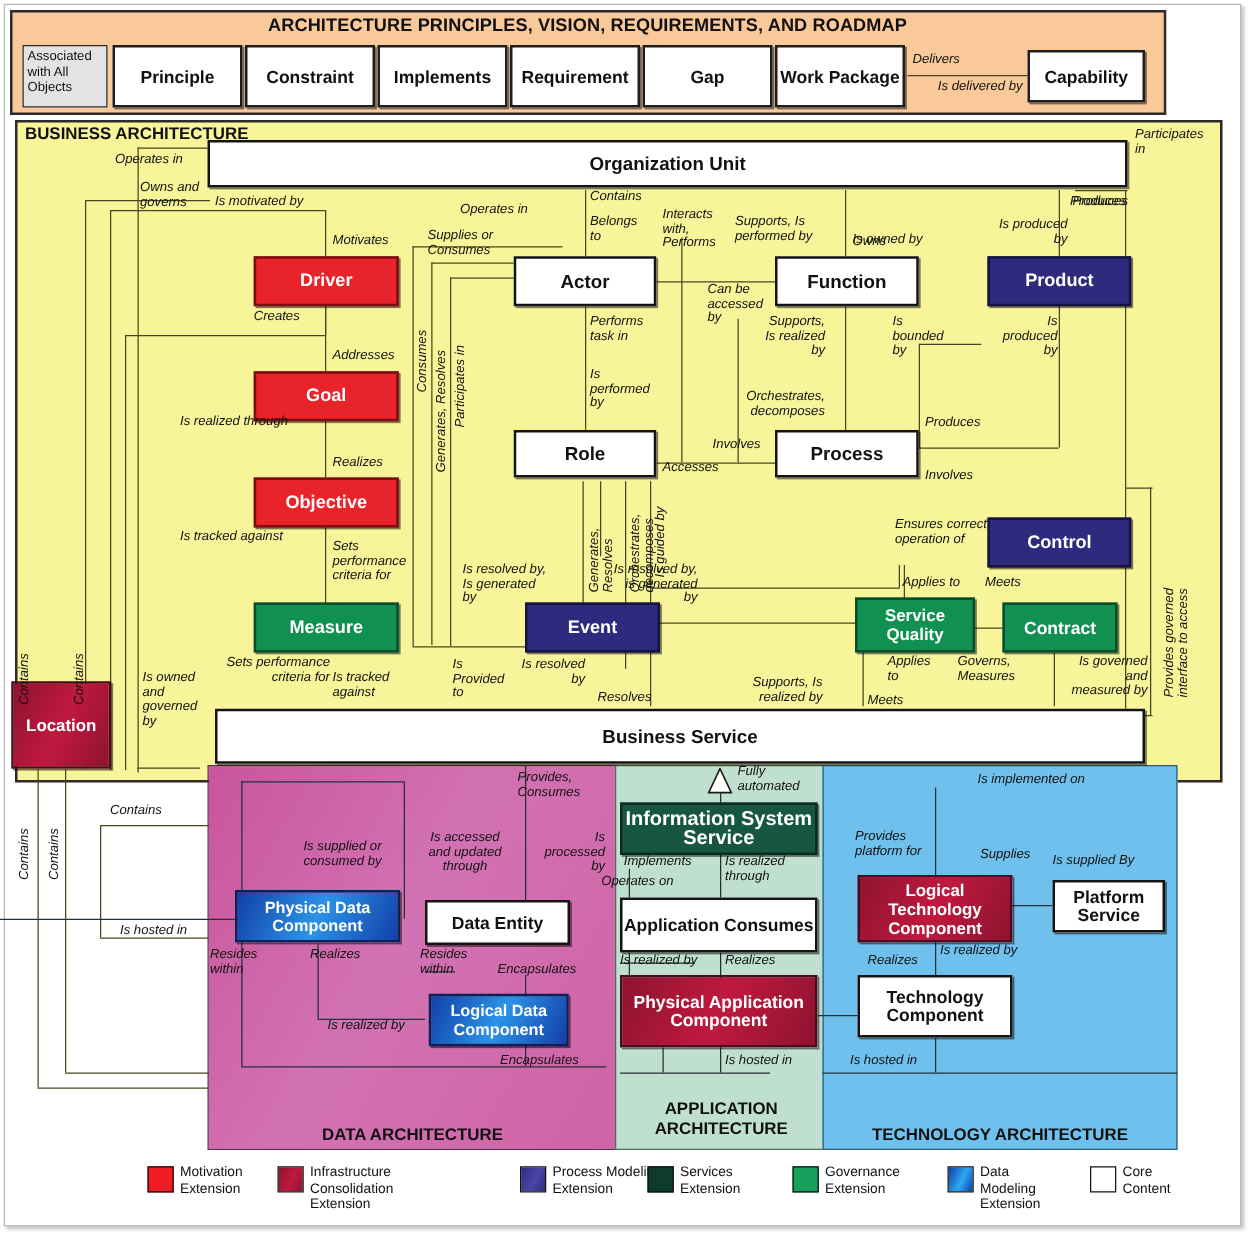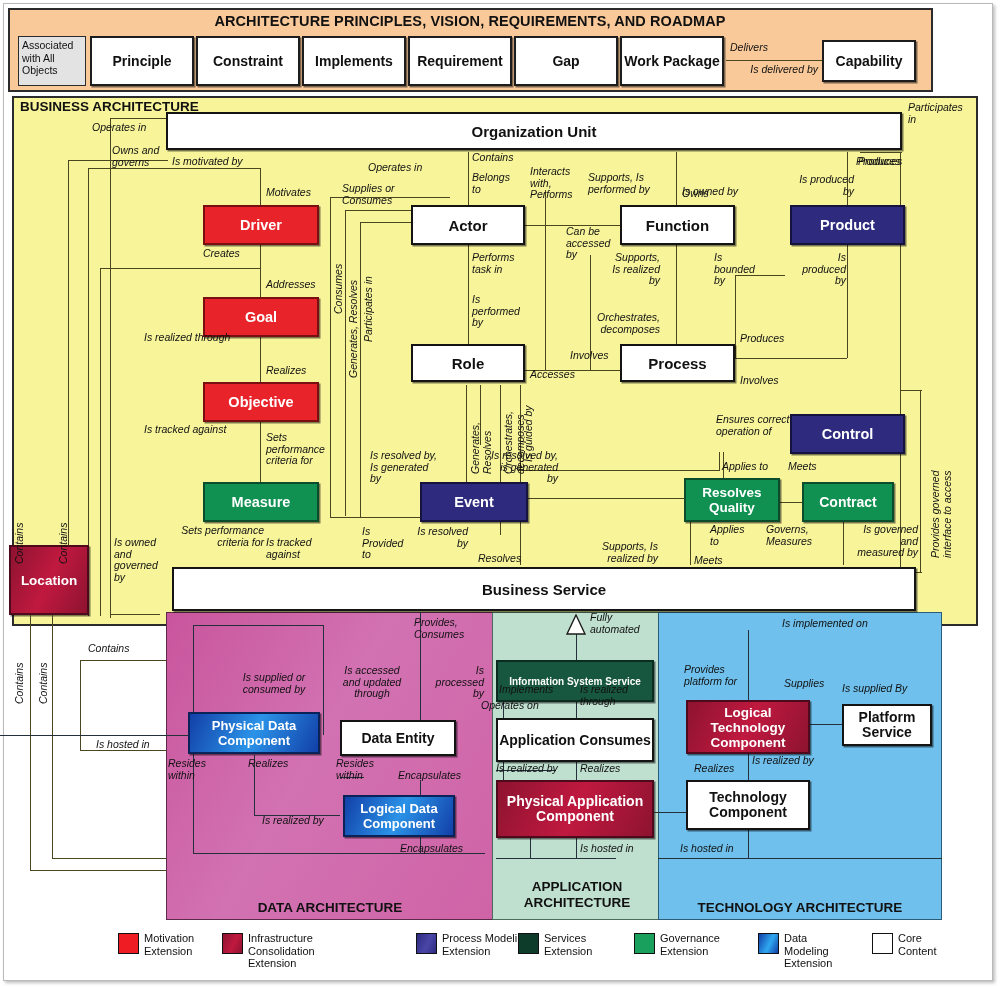--- a/index.html
+++ b/index.html
@@ -160,21 +160,21 @@
   <div class="abs ent ent-governance" style="left:203px;top:482px;width:116px;height:40px;font-size:14.5px;">Measure</div>
   <div class="abs ent ent-infra" style="left:9px;top:545px;width:80px;height:70px;font-size:13.5px;">Location</div>
 
   <div class="abs ent ent-core" style="left:411px;top:205px;width:114px;height:40px;font-size:15px;">Actor</div>
   <div class="abs ent ent-core" style="left:411px;top:344px;width:114px;height:38px;font-size:15px;">Role</div>
   <div class="abs ent ent-core" style="left:620px;top:205px;width:115px;height:40px;font-size:15px;">Function</div>
   <div class="abs ent ent-core" style="left:620px;top:344px;width:115px;height:38px;font-size:15px;">Process</div>
   <div class="abs ent ent-process" style="left:420px;top:482px;width:108px;height:40px;font-size:14.5px;">Event</div>
   <div class="abs ent ent-process" style="left:790px;top:205px;width:115px;height:40px;font-size:14.5px;">Product</div>
   <div class="abs ent ent-process" style="left:790px;top:414px;width:115px;height:40px;font-size:14.5px;">Control</div>
-  <div class="abs ent ent-governance" style="left:684px;top:478px;width:96px;height:44px;font-size:13.5px;">Resolves Quality</div>
+  <div class="abs ent ent-governance" style="left:684px;top:478px;width:96px;height:44px;font-size:13.5px;">Service Quality</div>
   <div class="abs ent ent-governance" style="left:802px;top:482px;width:92px;height:40px;font-size:14px;">Contract</div>
 
   <div class="abs rel" style="left:92px;top:122px;">Operates in</div>
   <div class="abs rel" style="left:112px;top:145px;">Owns and
 governs</div>
   <div class="abs rel" style="left:172px;top:156px;">Is motivated by</div>
   <div class="abs rel" style="left:266px;top:187px;">Motivates</div>
   <div class="abs rel" style="left:203px;top:248px;">Creates</div>
   <div class="abs rel" style="left:266px;top:279px;">Addresses</div>
   <div class="abs rel" style="left:144px;top:332px;">Is realized through</div>
@@ -340,21 +340,21 @@
   <div class="abs ln ln-dark lnv" style="left:503px;top:695px;height:128px;"></div>
   <div class="abs ln ln-dark lnh" style="left:496px;top:858px;width:120px;"></div>
   <div class="abs ln ln-dark lnv" style="left:530px;top:838px;height:20px;"></div>
   <div class="abs ln ln-dark lnh" style="left:496px;top:770px;width:60px;"></div>
   <svg class="abs" style="left:566px;top:614px;width:20px;height:22px;">
     <polygon points="10,1 19,20 1,20" fill="#ffffff" stroke="#1d1d1d" stroke-width="1.4"></polygon>
   </svg>
   <div class="abs rel" style="left:590px;top:612px;width:60px;">Fully
 automated</div>
 
-  <div class="abs ent ent-services" style="left:496px;top:660px;width:158px;height:42px;font-size:10px;">Information System Service</div>
+  <div class="abs ent ent-services" style="left:496px;top:642px;width:158px;height:42px;font-size:16px;">Information System Service</div>
   <div class="abs ent ent-core" style="left:496px;top:718px;width:158px;height:44px;font-size:14px;">Application Consumes</div>
   <div class="abs ent ent-infra" style="left:496px;top:780px;width:158px;height:58px;font-size:14px;">Physical Application Component</div>
 
   <div class="abs rel" style="left:499px;top:684px;">Implements</div>
   <div class="abs rel" style="left:481px;top:700px;">Operates on</div>
   <div class="abs rel" style="left:580px;top:684px;width:56px;">Is realized
 through</div>
   <div class="abs rel" style="left:496px;top:763px;">Is realized by</div>
   <div class="abs rel" style="left:580px;top:763px;">Realizes</div>
   <div class="abs rel" style="left:580px;top:843px;">Is hosted in</div>

